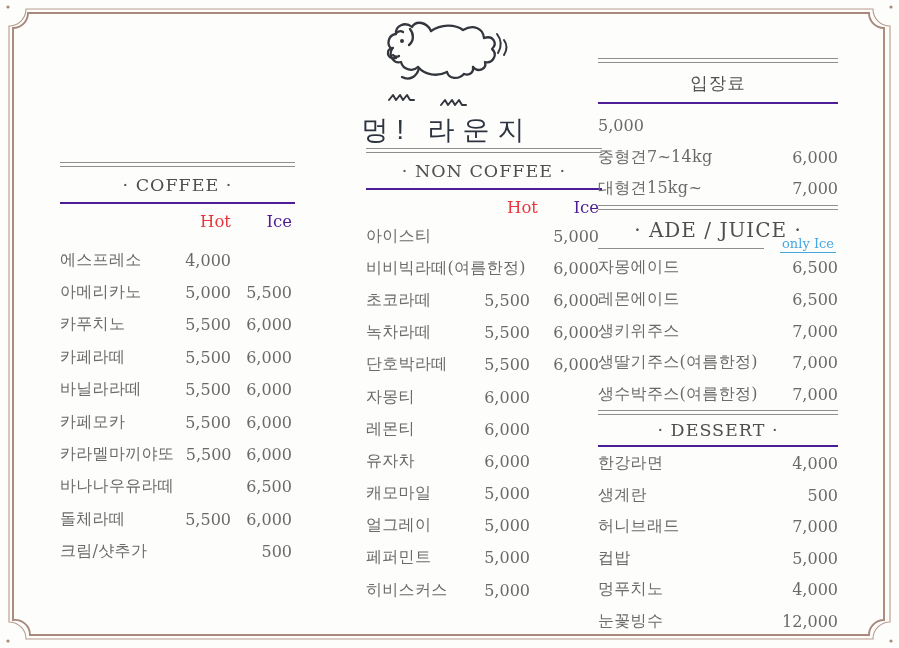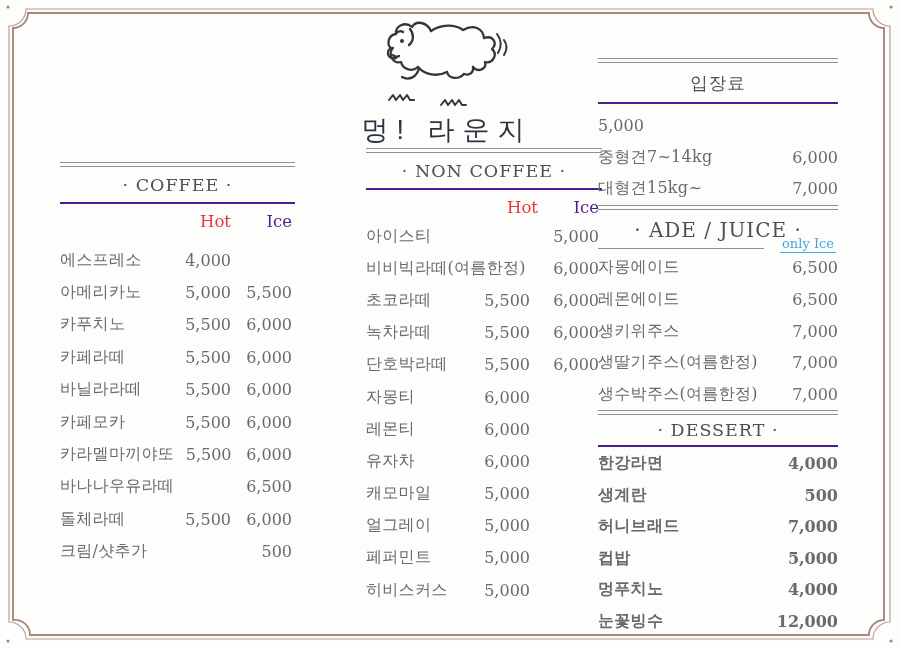--- a/index.html
+++ b/index.html
@@ -38,21 +38,21 @@
   .row .nm{flex:1;letter-spacing:0.3px;white-space:nowrap;}
   .row .p{width:58px;text-align:right;padding-right:3px;}
 
   .rrow{display:flex;align-items:center;height:31.6px;font-size:16px;}
   .rrow .nm{flex:1;letter-spacing:0.3px;white-space:nowrap;}
   .rrow .p{text-align:right;}
   .rows-adm{margin-top:6px;}
   .rows-ade{margin-top:3px;}
   .rows-ade .rrow{height:31.7px;}
   .rows-des{margin-top:1px;}
-  .rows-des .rrow{height:31.5px;font-weight:bold;}
+  .rows-des .rrow{height:31.5px;}
 
   .ade-head{position:relative;}
   .ade-head .shead-nob{margin:0;font-size:20px;font-weight:normal;color:#4f4f4f;
       text-align:center;padding:8px 0 7px;letter-spacing:1px;}
   .partial-line{position:absolute;left:0;bottom:0;width:166px;border-bottom:1px solid #8f8f8f;}
   .only-ice{position:absolute;right:2px;bottom:-4px;font-size:13px;color:#47a8e0;
       border-bottom:1px solid #47a8e0;padding:0 2px 1px;}
 </style>
 </head>
 <body>

